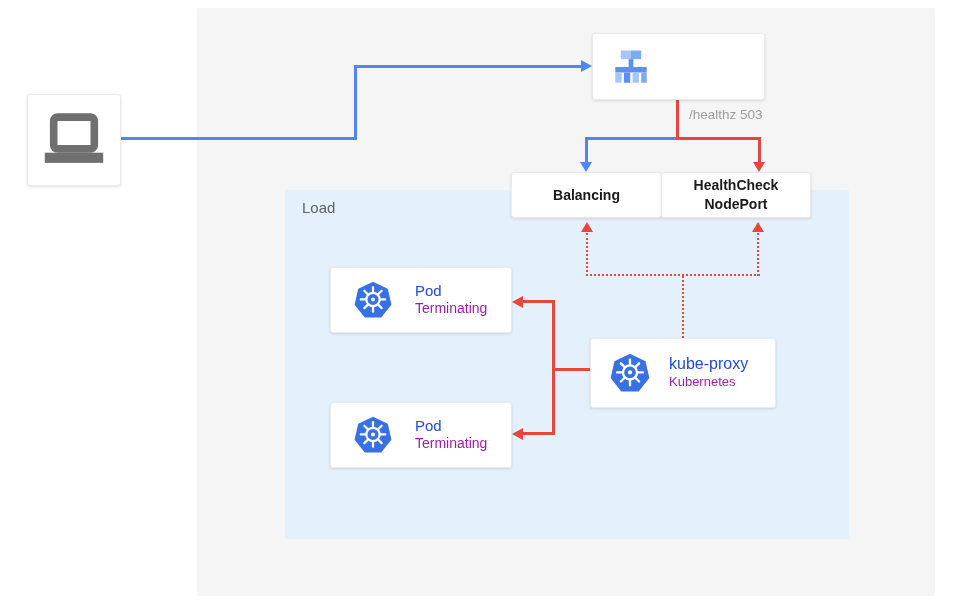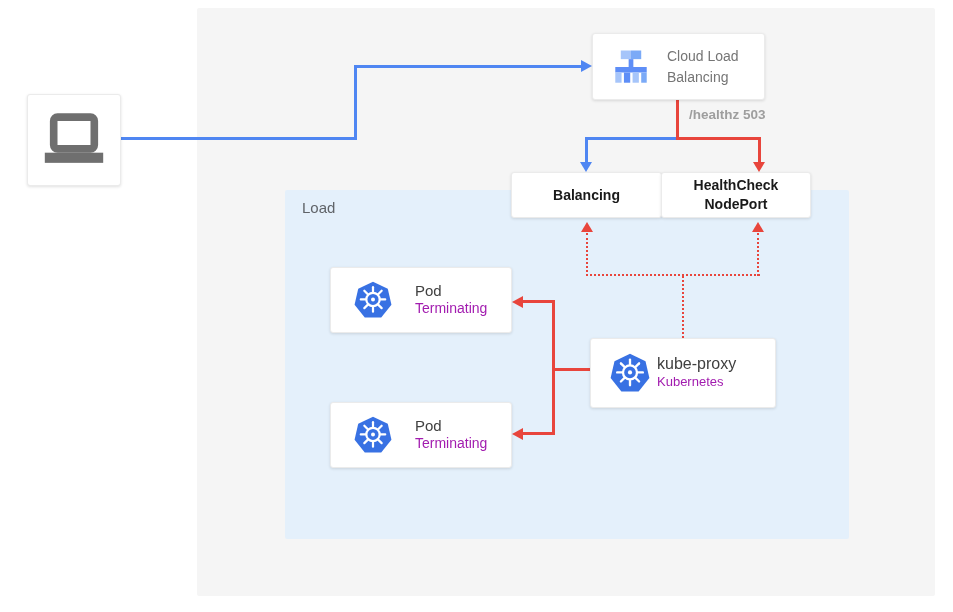--- a/index.html
+++ b/index.html
@@ -10,26 +10,26 @@
   }
   .abs{position:absolute;}
   .panel{background:#f5f5f5;border-radius:2px;}
   .nodes-area{background:#e4f0fb;border-radius:2px;}
   .card{
     background:#ffffff;border:1px solid #ebebeb;border-radius:3px;
     box-shadow:0 1px 3px rgba(0,0,0,0.12);box-sizing:border-box;
     display:flex;align-items:center;z-index:3;
   }
   .card.center{justify-content:center;}
-  .title-dark{color:#404040;font-size:15px;}
+  .title-dark{color:#1d4ed8;font-size:15px;}
   .subtitle-gray{color:#a21caf;font-size:14px;line-height:1.35;}
   .clb-text{color:#757575;font-size:14px;line-height:1.45;}
   .port-label{color:#1a1a1a;font-weight:bold;font-size:14px;text-align:center;line-height:1.35;}
   .nodes-label{color:#5f6368;font-size:15px;z-index:2;}
-  .healthz{color:#9e9e9e;font-weight:bold;font-size:13.5px;z-index:2;}
+  .healthz{color:#9e9e9e;font-weight:normal;font-size:13.5px;z-index:2;}
   
   .line{z-index:1;}
   .blue-h{height:3px;background:#4f86f2;}
   .blue-v{width:3px;background:#4f86f2;}
   .red-h{height:3px;background:#e8453c;}
   .red-v{width:3px;background:#e8453c;}
   .dot-v{width:0;border-left:2.5px dotted #e8453c;}
   .dot-h{height:0;border-top:2.5px dotted #e8453c;}
   
   .arr{width:0;height:0;z-index:2;}
@@ -90,21 +90,20 @@
       <rect x="15" y="3" width="13" height="11" fill="#a6c5fa"></rect>
       <rect x="28" y="3" width="13" height="11" fill="#7baaf7"></rect>
       <rect x="25" y="14" width="6" height="10" fill="#5e8ef7"></rect>
       <rect x="8" y="24" width="40" height="7" fill="#5e8ef7"></rect>
       <rect x="8" y="31" width="8" height="13" fill="#a6c5fa"></rect>
       <rect x="19" y="31" width="8" height="13" fill="#5e8ef7"></rect>
       <rect x="30" y="31" width="8" height="13" fill="#a6c5fa"></rect>
       <rect x="41" y="31" width="7" height="13" fill="#7baaf7"></rect>
     </svg>
   </span>
-  <span class="clb-text" style="width:92px;">Cloud Load Balancing</span>
 </div>
 
 <div class="abs card center" style="left:511px;top:172px;width:151px;height:46px;">
   <span class="port-label">Balancing</span>
 </div>
 
 <div class="abs card center" style="left:661px;top:172px;width:150px;height:46px;">
   <span class="port-label" style="width:110px;">HealthCheck NodePort</span>
 </div>
 
@@ -149,21 +148,21 @@
       <circle cx="18" cy="17.5" r="6" fill="#3871e3" stroke="#ffffff" stroke-width="2"></circle>
       <circle cx="18" cy="17.5" r="1.8" fill="#ffffff"></circle>
     </svg>
   </span>
   <span style="display:flex;flex-direction:column;">
     <span class="title-dark">Pod</span>
     <span class="subtitle-gray">Terminating</span>
   </span>
 </div>
 
-<div class="abs card" style="left:590px;top:338px;width:186px;height:70px;padding:0 12px 0 18px;gap:6px;">
+<div class="abs card" style="left:590px;top:338px;width:186px;height:70px;padding:0 12px 0 18px;gap:18px;">
   <span class="icon-wrap">
     <svg width="42" height="42" viewBox="0 0 36 36">
       <polygon points="18,1.5 31.3,7.9 34.6,22.3 25.4,33.8 10.6,33.8 1.4,22.3 4.7,7.9" fill="#3871e3"></polygon>
       <g stroke="#ffffff" stroke-width="2" stroke-linecap="round">
         <line x1="18" y1="17.5" x2="18" y2="6.5"></line>
         <line x1="18" y1="17.5" x2="25.8" y2="9.7"></line>
         <line x1="18" y1="17.5" x2="29" y2="17.5"></line>
         <line x1="18" y1="17.5" x2="25.8" y2="25.3"></line>
         <line x1="18" y1="17.5" x2="18" y2="28.5"></line>
         <line x1="18" y1="17.5" x2="10.2" y2="25.3"></line>

